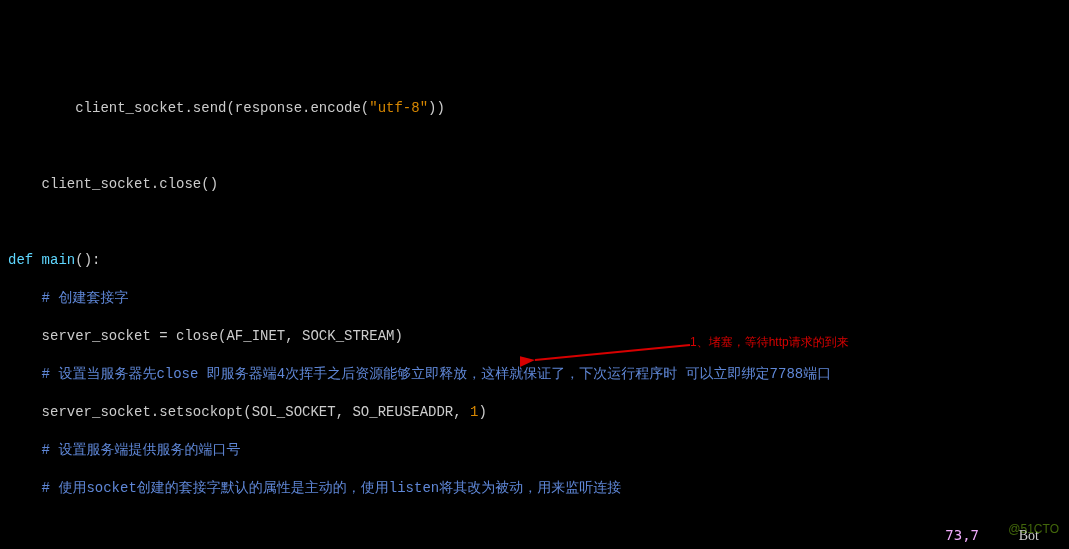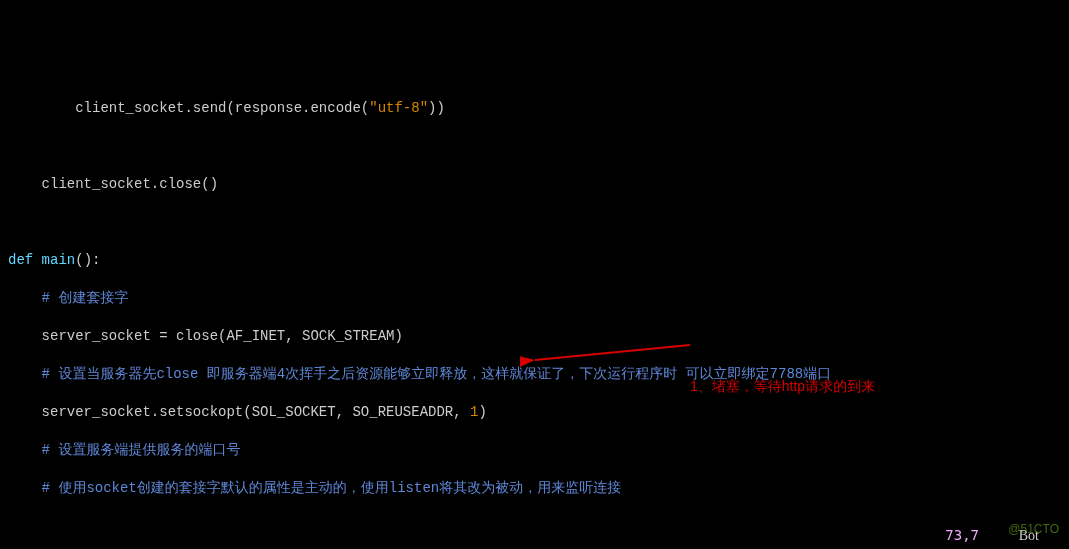--- a/index.html
+++ b/index.html
@@ -21,22 +21,21 @@
   }
   .kw-def { color: #5fd7ff; }
   .fn-name { color: #5fd7ff; }
   .str { color: #d78700; }
   .num { color: #d78700; }
   .comment { color: #5f87d7; }
   .annot {
     position: absolute;
     color: #d70000;
     font-family: 'Microsoft YaHei', sans-serif;
-    font-size: 14px;
-    margin-top: 44px;
+    font-size: 12px;
   }
   .arrow {
     position: absolute;
     pointer-events: none;
   }
   .status {
     position: absolute;
     bottom: 4px;
     right: 90px;
     color: #f0abfc;

